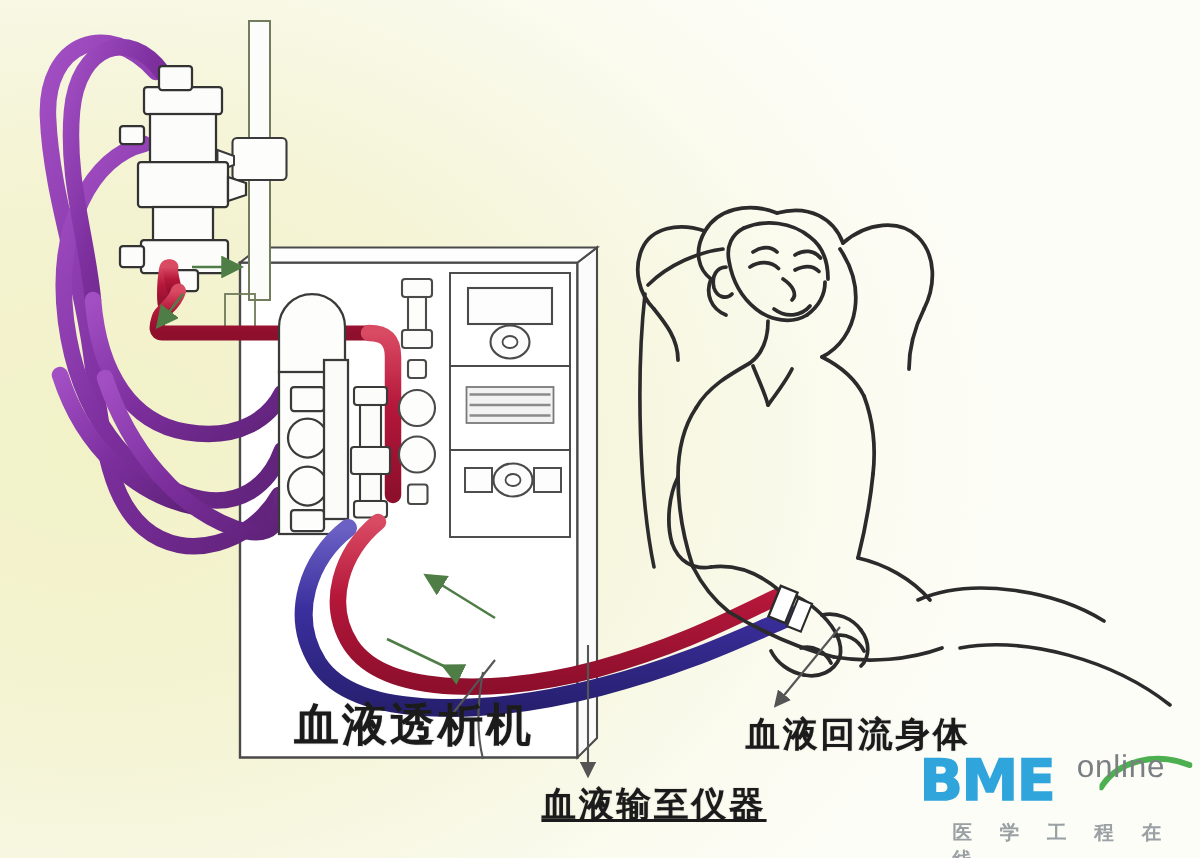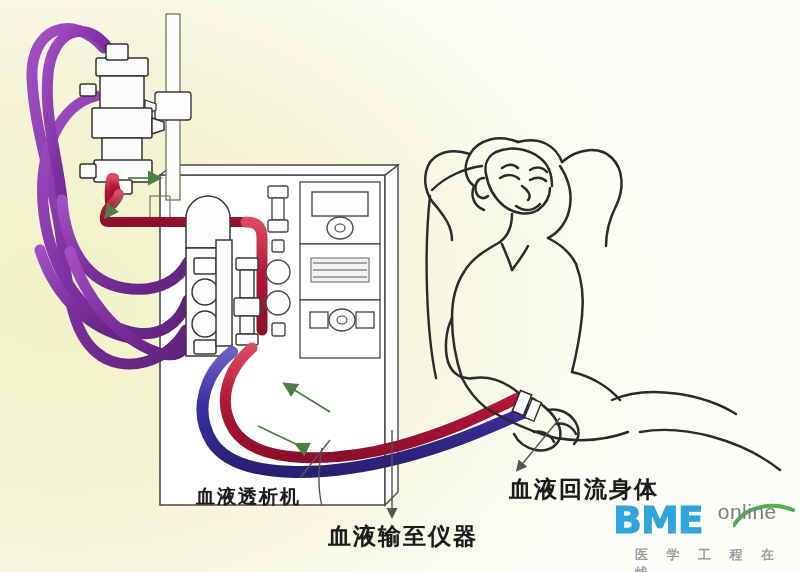--- a/index.html
+++ b/index.html
@@ -17,23 +17,23 @@
   #art{position:absolute;left:0;top:0;width:800px;height:572px;}
   .lbl{
     position:absolute;
     color:#1b1b1b;
     font-family:"DejaVu Sans","Liberation Sans",sans-serif;
     font-weight:700;
     white-space:nowrap;
     letter-spacing:2px;
     text-shadow:0 0 1px rgba(60,60,60,.35);
   }
-  #lbl-machine{left:196px;top:484px;font-size:19px;}
-  #lbl-toDevice{left:328px;top:521px;font-size:23px;}
-  #lbl-return{left:509px;top:474px;font-size:23px;}
+  #lbl-machine{left:196px;top:463px;font-size:30px;}
+  #lbl-toDevice{left:361px;top:521px;font-size:23px;text-decoration:underline;}
+  #lbl-return{left:497px;top:474px;font-size:23px;}
 
   
   #wm{position:absolute;left:613px;top:503px;width:182px;height:62px;}
   #wm-main{position:absolute;left:0;top:0;display:flex;align-items:flex-start;}
   #wm-bme{
     font-family:"DejaVu Sans","Liberation Sans",sans-serif;
     font-weight:700;font-size:38px;line-height:34px;
     color:#2fa5dc;letter-spacing:-1px;
     -webkit-text-stroke:1px #2fa5dc;
   }

